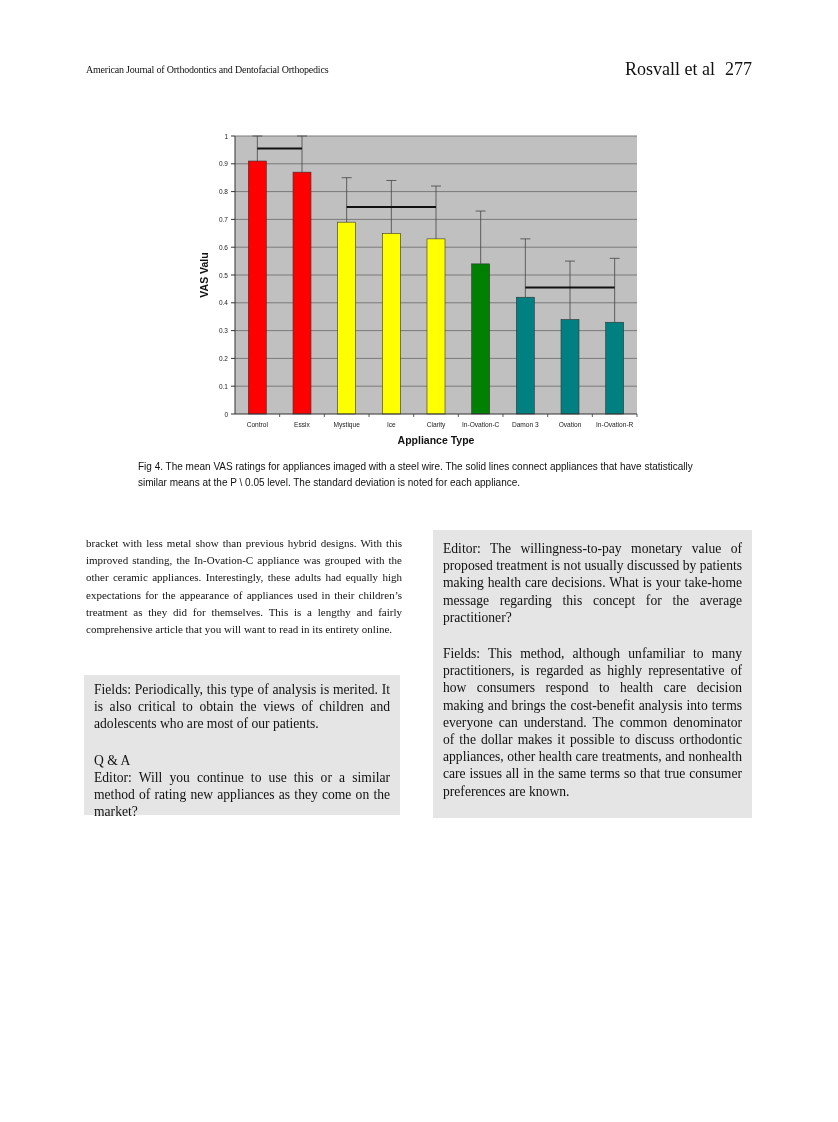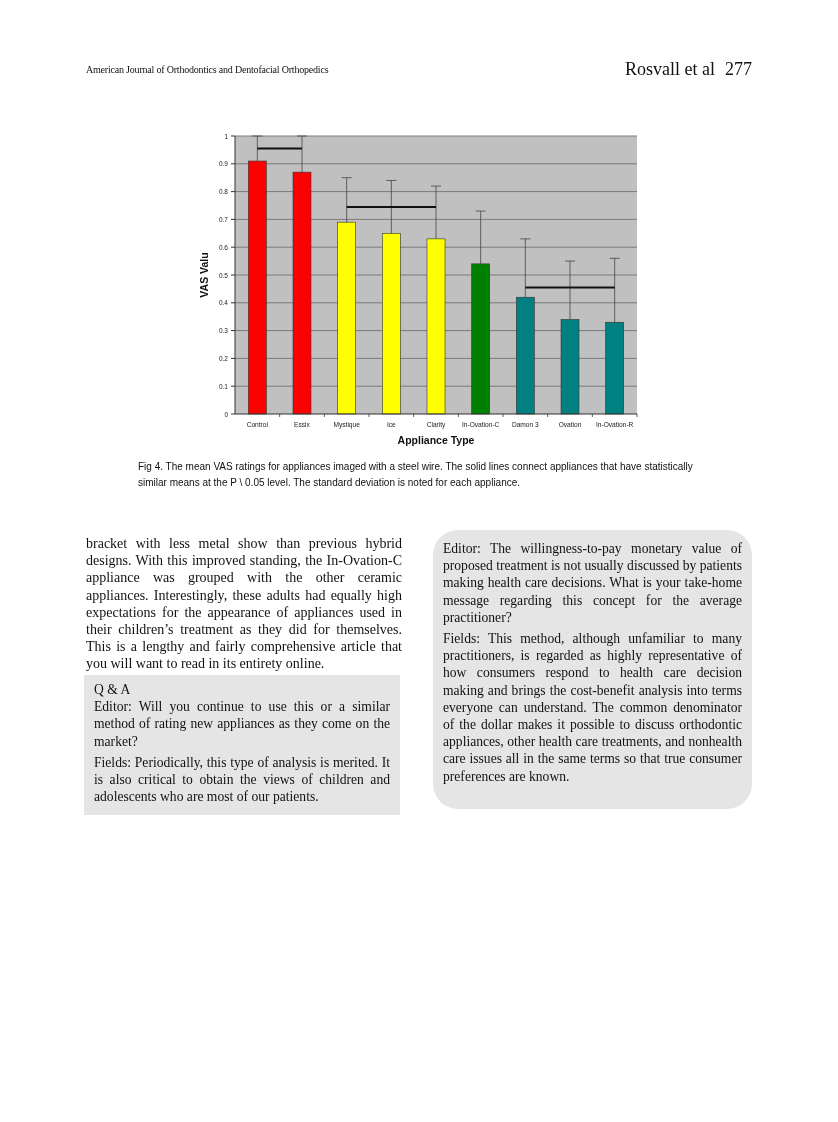--- a/index.html
+++ b/index.html
@@ -23,34 +23,34 @@
   svg text { font-family: "Liberation Sans", sans-serif; }
 
   .caption {
     position: absolute; left: 138px; top: 459px; width: 570px;
     font-family: "Liberation Sans", sans-serif; font-size: 10px; line-height: 15.5px;
     color: #111;
   }
 
   .col-left {
     position: absolute; left: 86px; top: 535px; width: 316px;
-    font-size: 14px; line-height: 17.2px; text-align: justify;
+    font-size: 11px; line-height: 17.2px; text-align: justify;
   }
   .qa-box-left {
     position: absolute; left: 84px; top: 675px; width: 296px; height: 120px;
     background: #e5e5e5; padding: 6px 10px 14px 10px;
     font-size: 13.6px; line-height: 17.2px; text-align: justify;
   }
   .qa-box-right {
     position: absolute; left: 433px; top: 530px; width: 299px; height: 264px;
-    background: #e5e5e5; padding: 10px 10px 5px 10px;
-    font-size: 13.6px; line-height: 17.2px; text-align: justify; border-radius: 25px;
+    background: #e5e5e5; padding: 10px 10px 14px 10px;
+    font-size: 13.6px; line-height: 17.2px; text-align: justify;
   }
   .qa-box-left p, .qa-box-right p { margin: 0; }
-  .qa-box-left p + p, .qa-box-right p + p { margin-top: 4px; }
+  .qa-box-left p + p, .qa-box-right p + p { margin-top: 19px; }
   .qa-title { display: block; }
 </style>
 </head>
 <body>
 
 <div class="header-left">
   <div>American Journal of Orthodontics and Dentofacial Orthopedics</div>
 </div>
 <div class="header-right">
   <span>Rosvall et al</span><span class="pg">277</span>
@@ -160,23 +160,23 @@
     <text id="xlabel" x="436" y="441" text-anchor="middle" font-size="10.5" font-weight="bold" fill="#111">Appliance Type</text>
     <text id="ylabel" x="208" y="272" text-anchor="middle" font-size="10.5" font-weight="bold" fill="#111" transform="rotate(-90 208 272)">VAS Valu</text>
   </svg>
 </div>
 
 <div class="caption">Fig 4.  The mean VAS ratings for appliances imaged with a steel wire. The solid lines connect appliances that have statistically similar means at the P \ 0.05 level. The standard deviation is noted for each appliance.</div>
 
 <div class="col-left">bracket with less metal show than previous hybrid designs. With this improved standing, the In-Ovation-C appliance was grouped with the other ceramic appliances. Interestingly, these adults had equally high expectations for the appearance of appliances used in their children’s treatment as they did for themselves. This is a lengthy and fairly comprehensive article that you will want to read in its entirety online.</div>
 
 <div class="qa-box-left">
+  <p>Fields: Periodically, this type of analysis is merited. It is also critical to obtain the views of children and adolescents who are most of our patients.</p>
   <p>
     <span class="qa-title">Q &amp; A</span>
     <span>Editor: Will you continue to use this or a similar method of rating new appliances as they come on the market?</span>
   </p>
-  <p>Fields: Periodically, this type of analysis is merited. It is also critical to obtain the views of children and adolescents who are most of our patients.</p>
 </div>
 
 <div class="qa-box-right">
   <p>Editor: The willingness-to-pay monetary value of proposed treatment is not usually discussed by patients making health care decisions. What is your take-home message regarding this concept for the average practitioner?</p>
   <p>Fields: This method, although unfamiliar to many practitioners, is regarded as highly representative of how consumers respond to health care decision making and brings the cost-benefit analysis into terms everyone can understand. The common denominator of the dollar makes it possible to discuss orthodontic appliances, other health care treatments, and nonhealth care issues all in the same terms so that true consumer preferences are known.</p>
 </div>
 
 </body></html>

